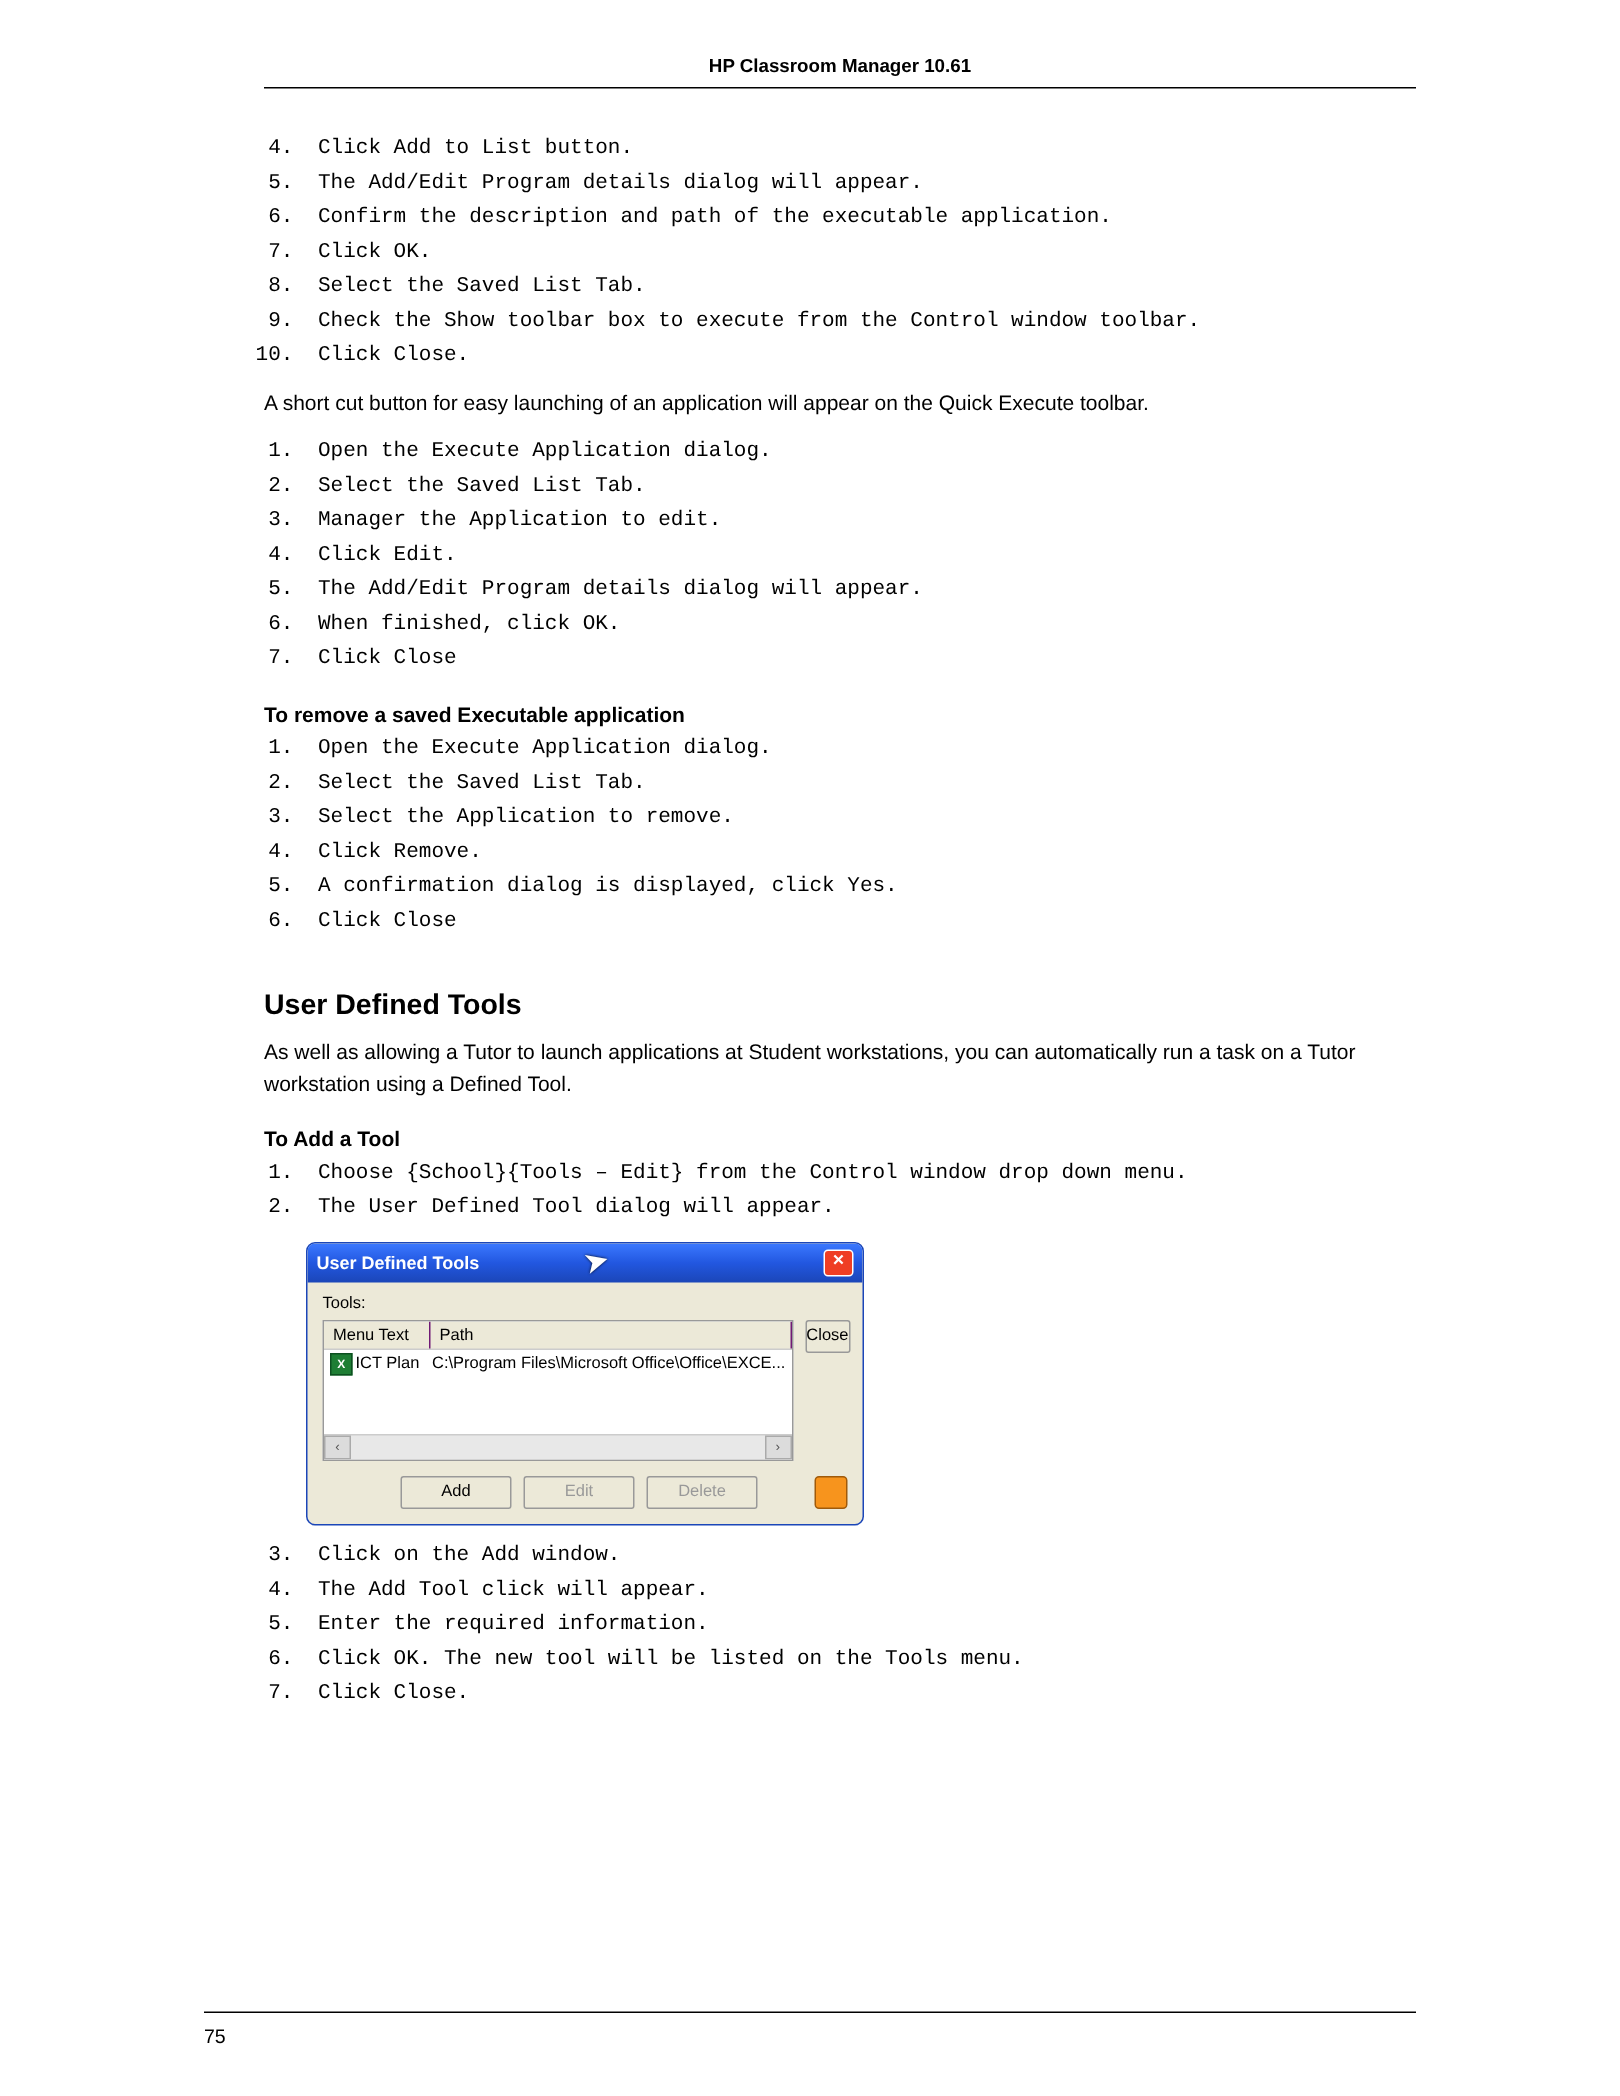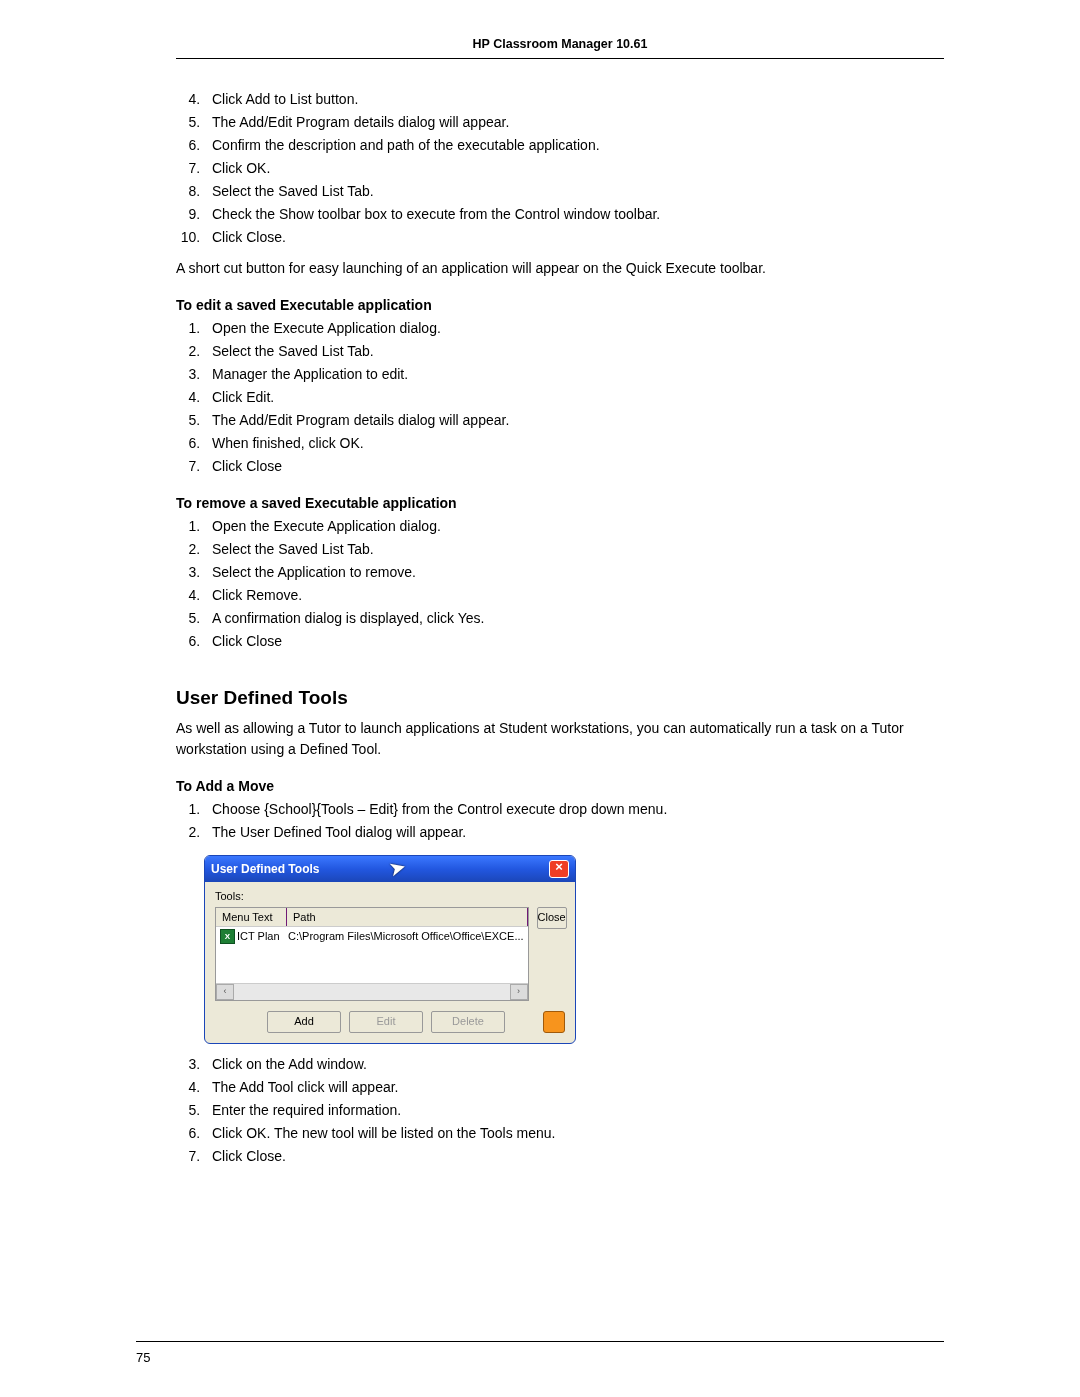--- a/index.html
+++ b/index.html
@@ -35,20 +35,21 @@
     border-top: 1px solid #000;
     margin: 0;
   }
   ol.instr {
     margin: 0 0 10px 0;
     padding-left: 28px;
   }
   ol.instr li {
     padding-left: 8px;
     margin: 2px 0;
+    font-family: Liberation Mono, monospace;
   }
   .para {
     margin: 0 0 12px 0;
   }
   .bold-heading {
     font-weight: bold;
     margin: 16px 0 2px 0;
   }
   h2.section {
     font-family: Verdana, Geneva, sans-serif;
@@ -260,21 +261,20 @@
     <li>Click Add to List button.</li>
     <li>The Add/Edit Program details dialog will appear.</li>
     <li>Confirm the description and path of the executable application.</li>
     <li>Click OK.</li>
     <li>Select the Saved List Tab.</li>
     <li>Check the Show toolbar box to execute from the Control window toolbar.</li>
     <li>Click Close.</li>
   </ol>
   <p class="para">A short cut button for easy launching of an application will appear on the Quick Execute toolbar.</p>
 
-  <div class="bold-heading">To edit a saved Executable application</div>
   <ol class="instr">
     <li>Open the Execute Application dialog.</li>
     <li>Select the Saved List Tab.</li>
     <li>Manager the Application to edit.</li>
     <li>Click Edit.</li>
     <li>The Add/Edit Program details dialog will appear.</li>
     <li>When finished, click OK.</li>
     <li>Click Close</li>
   </ol>
 
@@ -284,23 +284,23 @@
     <li>Select the Saved List Tab.</li>
     <li>Select the Application to remove.</li>
     <li>Click Remove.</li>
     <li>A confirmation dialog is displayed, click Yes.</li>
     <li>Click Close</li>
   </ol>
 
   <h2 class="section">User Defined Tools</h2>
   <p class="para">As well as allowing a Tutor to launch applications at Student workstations, you can automatically run a task on a Tutor workstation using a Defined Tool.</p>
 
-  <div class="bold-heading">To Add a Move</div>
+  <div class="bold-heading">To Add a Tool</div>
   <ol class="instr">
-    <li>Choose {School}{Tools – Edit} from the Control execute drop down menu.</li>
+    <li>Choose {School}{Tools – Edit} from the Control window drop down menu.</li>
     <li>The User Defined Tool dialog will appear.</li>
   </ol>
 
   <div class="dialog-wrap">
     <div class="dialog">
       <div class="titlebar">
         <span>User Defined Tools</span>
         <span class="cursor-arrow">➤</span>
         <span class="close-x">×</span>
       </div>

